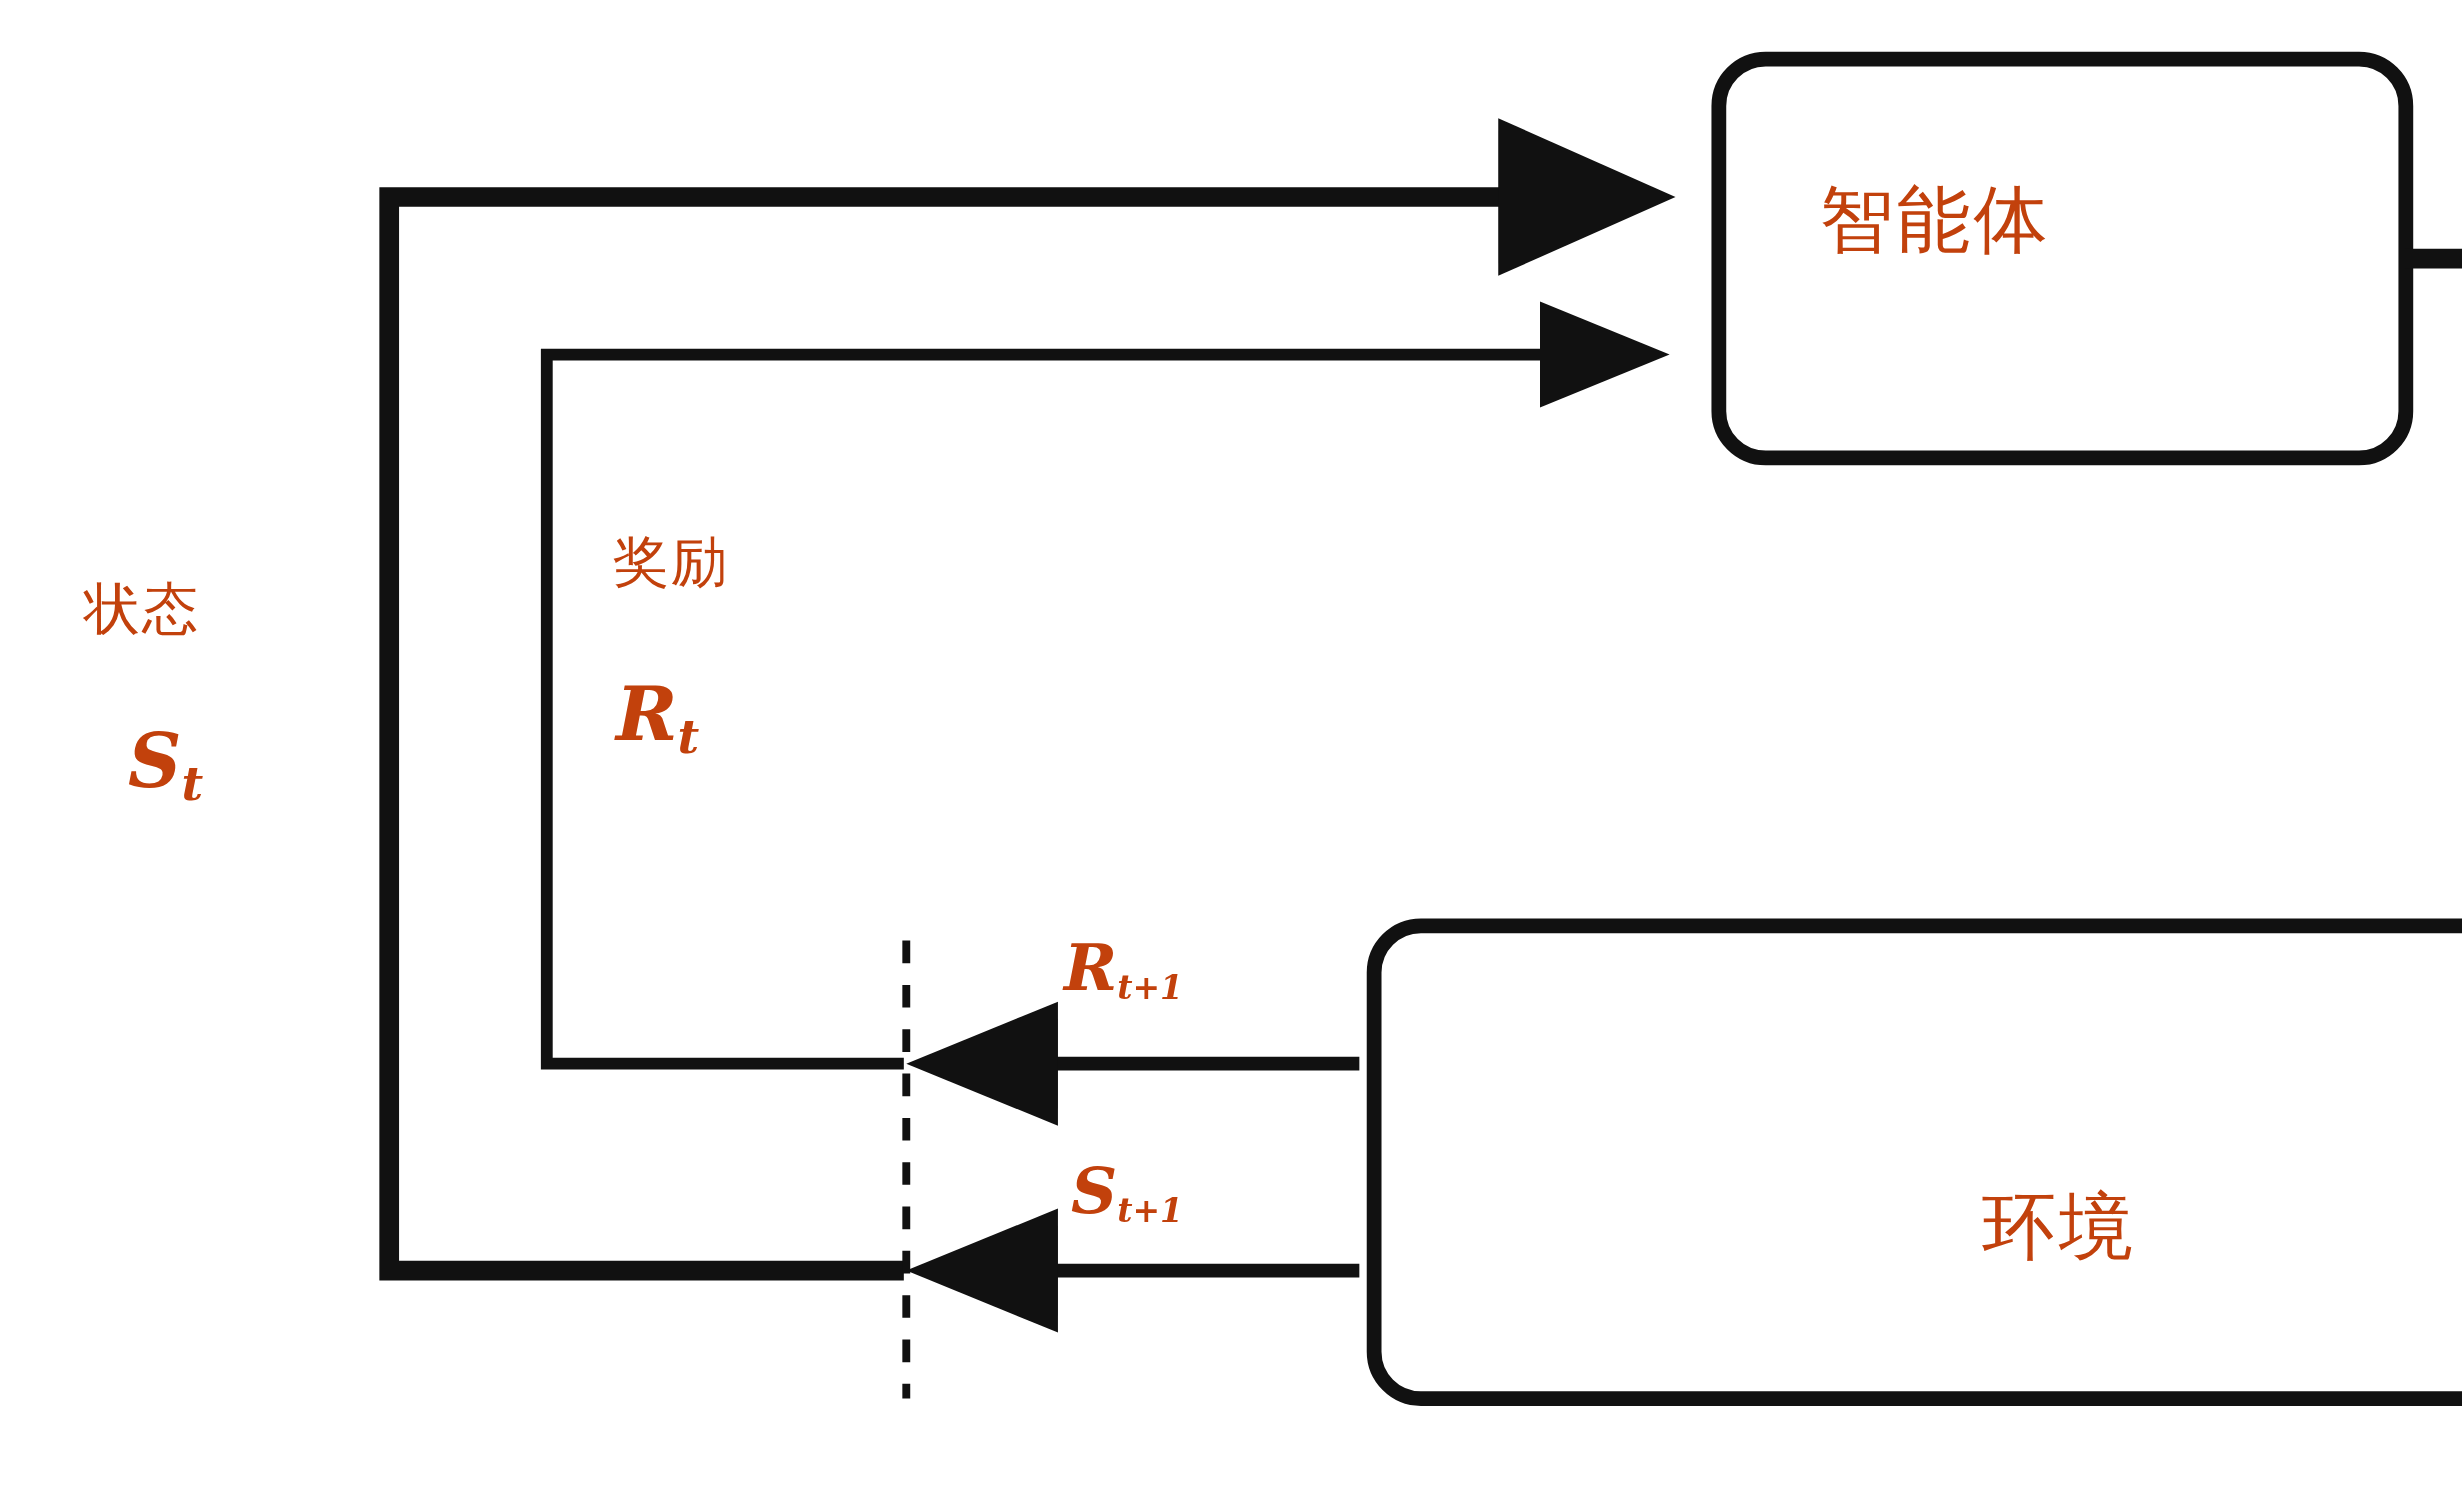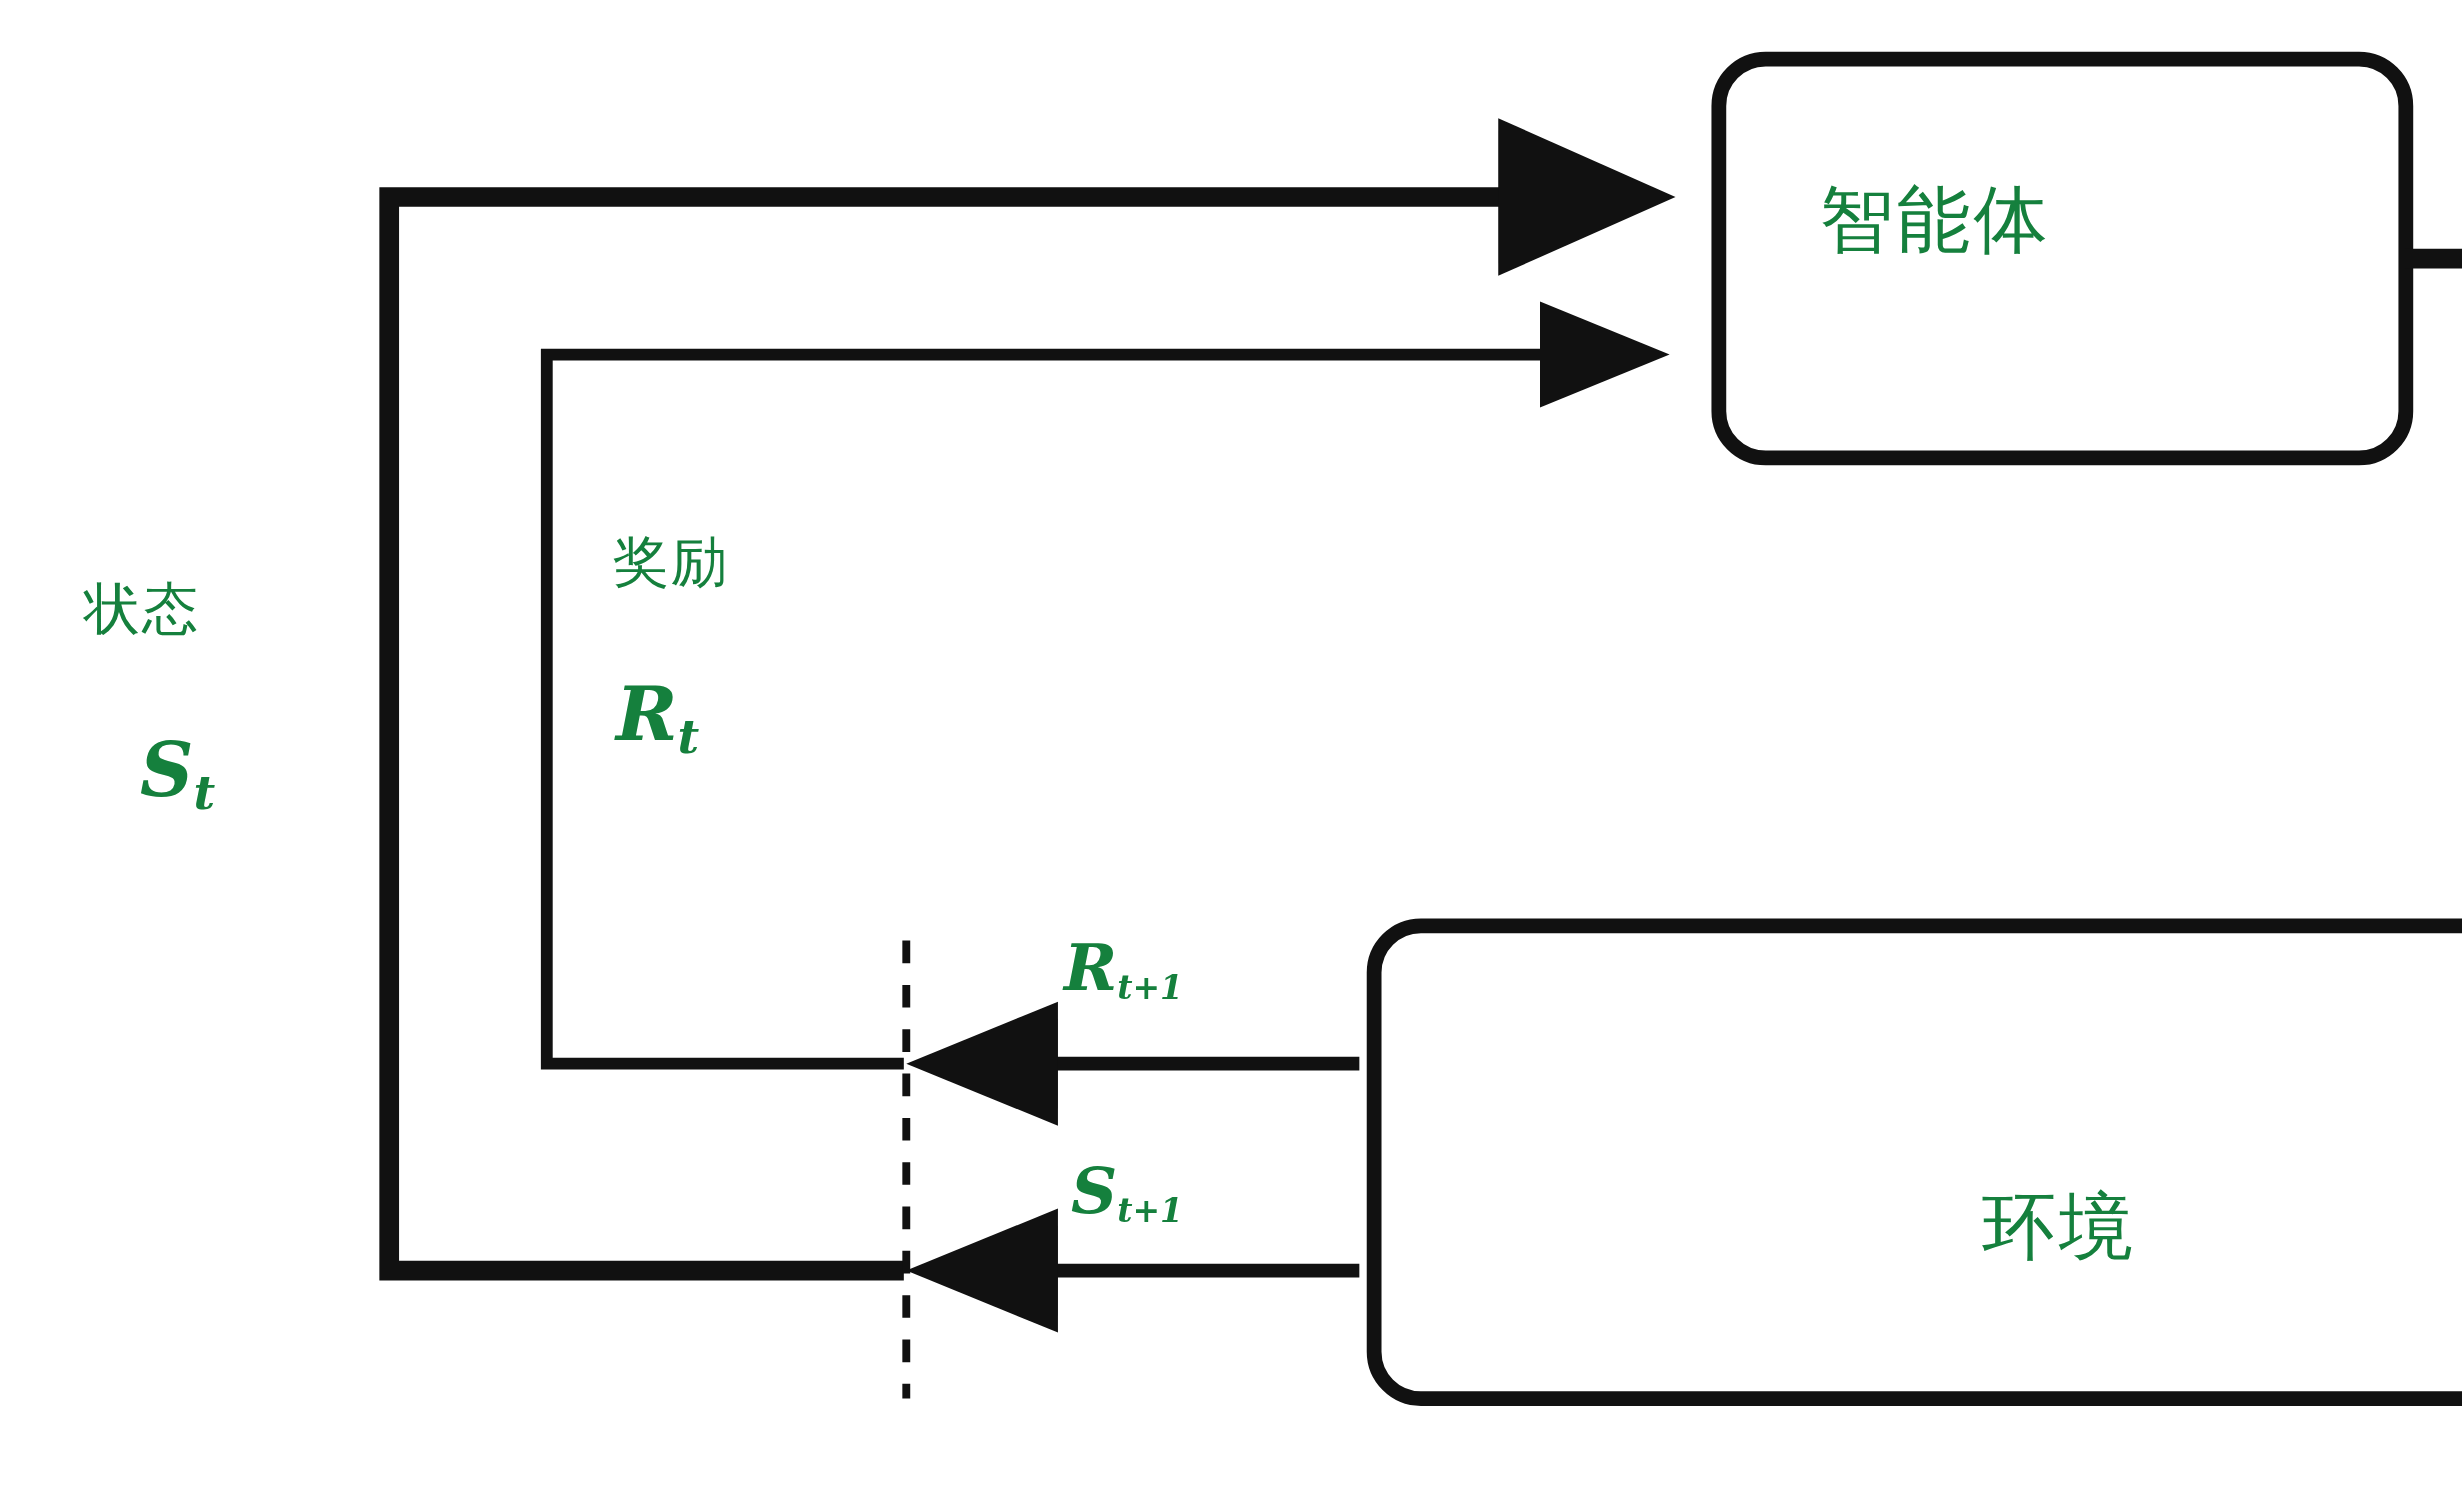--- a/index.html
+++ b/index.html
@@ -19,21 +19,21 @@
   }
   #diagram-svg {
     position: absolute;
     left: 0;
     top: 0;
     width: 3940px;
     height: 1502px;
   }
   .label {
     position: absolute;
-    color: #15803d;
+    color: #c2410c;
     line-height: 1.0;
     white-space: nowrap;
     user-select: none;
   }
   .cjk {
     font-family: "DejaVu Sans", sans-serif;
   }
   .node-label {
     font-size: 74px;
     letter-spacing: 3px;
@@ -103,21 +103,21 @@
 
     <path d="M1840,1910 L1840,2840" fill="none" stroke="#111111" stroke-width="16" stroke-dasharray="46 44"></path>
   </svg>
 
   <div class="label node-label cjk" style="left:1935px; top:219px; transform:translate(-50%,-50%);">智能体</div>
 
   <div class="label node-label cjk" style="left:2059px; top:1226px; transform:translate(-50%,-50%);">环境</div>
 
   <div class="label side-word cjk" style="left:84px; top:581px;">状态</div>
 
-  <div class="label mathsym" style="left:140px; top:724px;margin-top:9px;">
+  <div class="label mathsym" style="left:128px; top:724px;">
     <span>S</span><span class="sub">t</span>
   </div>
 
   <div class="label side-word cjk" style="left:613px; top:534px;">奖励</div>
 
   <div class="label mathsym" style="left:616px; top:677px;">
     <span>R</span><span class="sub">t</span>
   </div>
 
   <div class="label mathsym-small" style="left:1064px; top:936px;">

